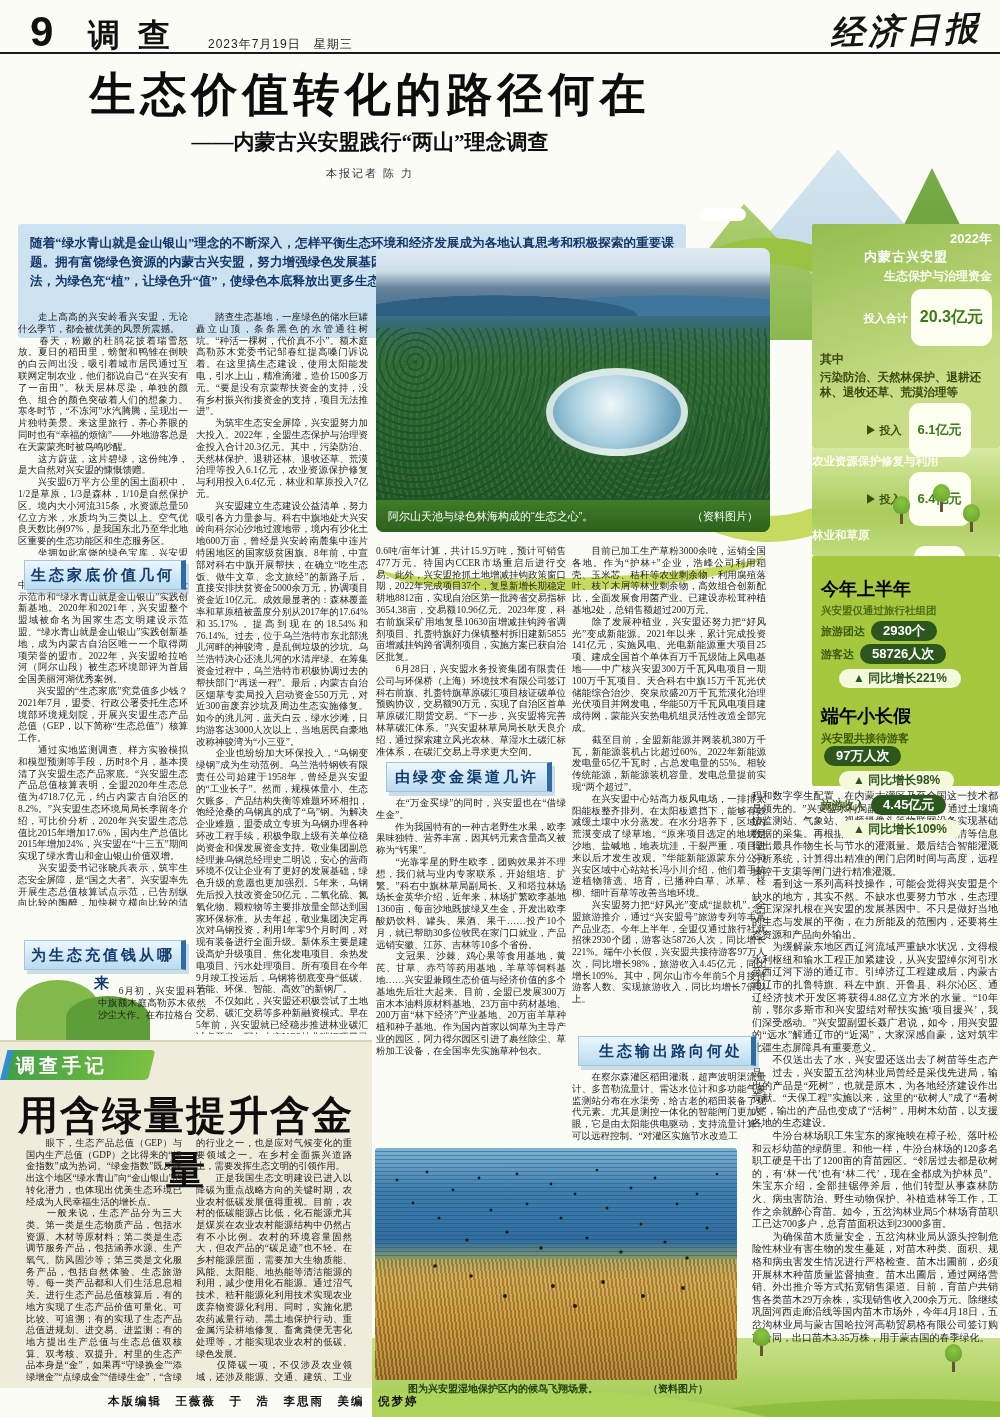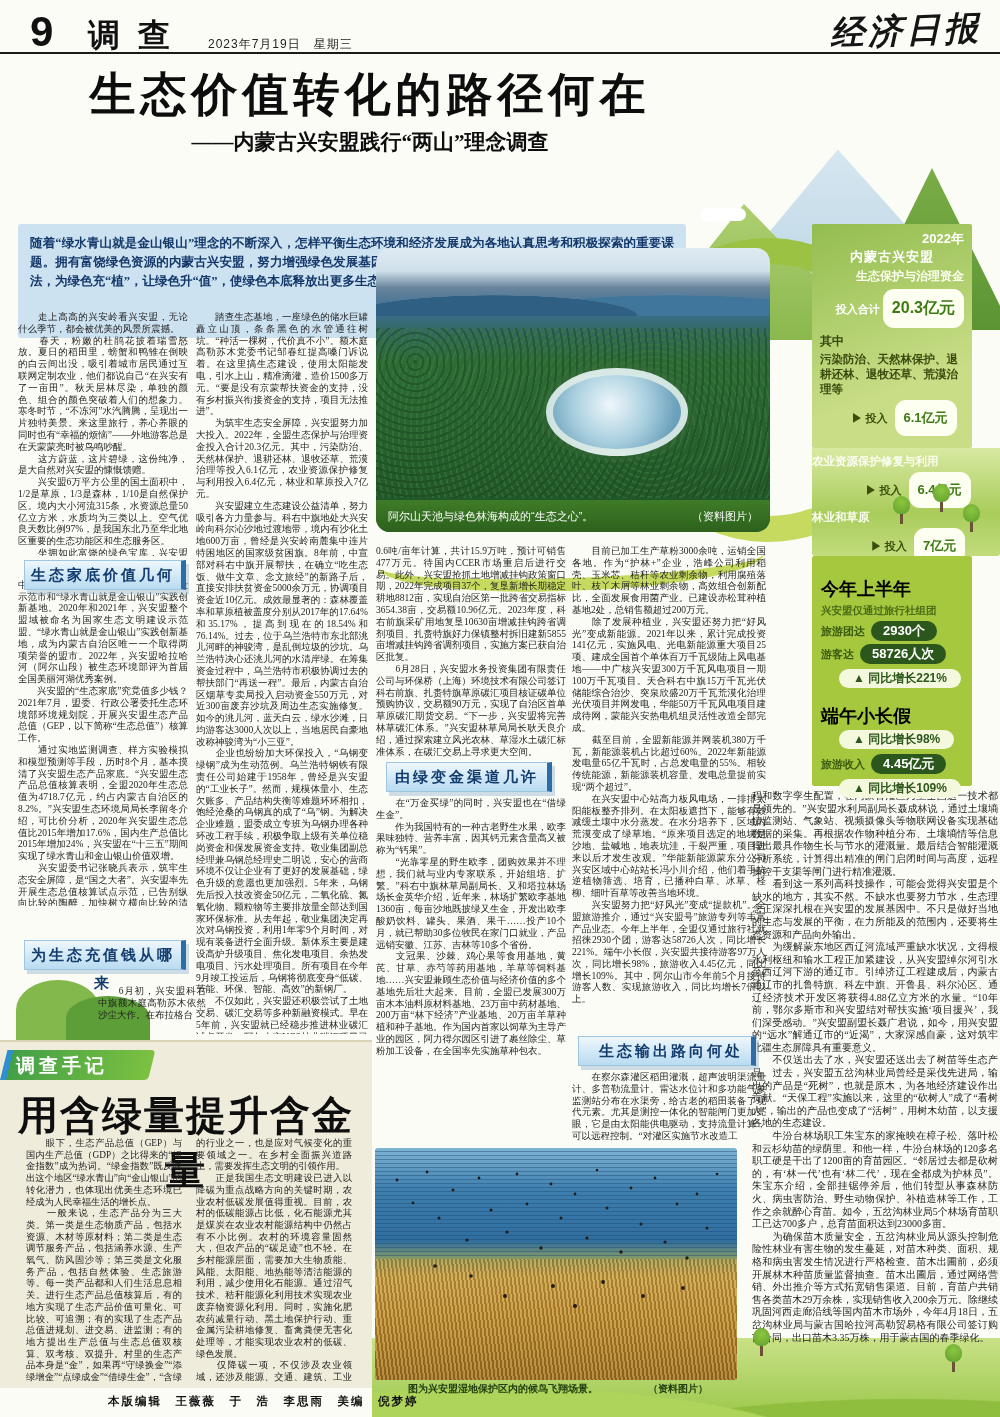--- a/index.html
+++ b/index.html
@@ -26,21 +26,21 @@
 
   
   .col{font-family:"Liberation Serif",serif;font-size:9.5px;line-height:11.8px;text-align:justify;
        color:#1d1d1d;overflow:hidden;white-space:pre-line;z-index:3;}
   .sec-head{height:28px;background:linear-gradient(180deg,#eef7fd,#b9dbf0);border:1px solid #9fc6e0;
         border-right:5px solid #2e6da4;color:#123c6e;font-weight:800;font-size:15px;text-align:center;
         line-height:28px;letter-spacing:3px;z-index:6;font-family:"Liberation Sans",sans-serif;
         box-shadow:3px 4px 0 rgba(120,160,195,.35);}
 
   
-  .photo1{left:376px;top:248px;width:394px;height:284px;z-index:5;border-radius:14px;overflow:hidden;
+  .photo1{left:376px;top:248px;width:394px;height:284px;z-index:5;border-radius:8px;overflow:hidden;
       background:linear-gradient(180deg,#dfeaf2 0%,#cfe0ea 8%,#68849c 14%,#3c6f93 22%,#33685c 30%,#2d6b35 40%,#275f2d 70%,#1f5126 100%);}
   .photo1 .ridge{position:absolute;left:0;top:34px;width:100%;height:34px;
       background:radial-gradient(ellipse 60% 100% at 30% 100%,#2f5f82 60%,transparent 61%),
                  radial-gradient(ellipse 70% 100% at 75% 100%,#40769b 60%,transparent 61%);}
   .photo1 .texture{position:absolute;left:0;top:80px;width:100%;height:170px;opacity:.5;
       background:repeating-radial-gradient(circle at 10% 20%, #1c4a21 0 2px, transparent 2px 7px),
                  repeating-radial-gradient(circle at 70% 60%, #3b7d3f 0 2px, transparent 2px 6px);}
   .lake{position:absolute;left:170px;top:120px;width:128px;height:74px;border-radius:50%;
       background:radial-gradient(circle at 45% 40%, #eef7fa, #a9cfdf 45%, #6aa0ba 80%);
       border:7px solid rgba(226,238,230,.85);box-shadow:0 0 0 6px rgba(60,110,60,.35);}
@@ -65,27 +65,27 @@
   .h2m2{left:66px;top:996px;width:84px;height:44px;background:#5e9e39;border-radius:60% 60% 0 0;}
   .tree{position:absolute;width:3px;height:12px;background:#6b5136;z-index:4;}
   .tree::before{content:"";position:absolute;left:-7px;top:-16px;width:17px;height:18px;
         background:radial-gradient(circle at 50% 35%,#8cc63f,#5f9e2e);border-radius:50% 50% 45% 45%;}
   .bighills{left:372px;top:1338px;width:628px;height:79px;z-index:2;overflow:hidden;
         background:radial-gradient(ellipse 90% 160% at 20% 160%, #aed45c 60%, transparent 61%),
                    radial-gradient(ellipse 100% 170% at 85% 180%, #8fbe3f 60%, transparent 61%),
                    linear-gradient(180deg,#c9e187,#9cc84c);}
 
   
-  .panel{left:812px;width:160px;z-index:4;box-sizing:border-box;font-family:"Liberation Sans",sans-serif;}
+  .panel{left:812px;width:188px;z-index:4;box-sizing:border-box;font-family:"Liberation Sans",sans-serif;}
   .panel1{top:224px;height:224px;background:linear-gradient(160deg,#93bd50,#c8dd86 70%);padding:6px 8px;border-radius:2px;}
   .ig-year{color:#fff;font-weight:800;font-size:13px;text-align:right;}
   .ig-region{color:#fff;font-weight:800;font-size:13px;text-align:center;letter-spacing:1px;}
   .ig-title{color:#fdfff0;font-weight:700;font-size:12px;text-align:right;margin-top:2px;}
   .ig-total{margin-top:4px;text-align:right;color:#fff;font-weight:700;font-size:11px;}
-  .pill{display:inline-block;background:#fdfff0;border-radius:11px;padding:9px 9px;color:#3c7a14;font-weight:800;}
+  .pill{display:inline-block;background:#fdfff0;border-radius:11px;padding:18px 9px;color:#3c7a14;font-weight:800;}
   .pill-big{font-size:16px;}
   .ig-among{color:#39490d;font-weight:800;font-size:12px;margin-top:5px;}
   .ig-cat{color:#39490d;font-weight:800;font-size:11.5px;line-height:15px;margin-top:2px;}
   .ig-cat.light{color:#fbfdf0;}
   .ig-row{margin:3px 0 2px 24px;color:#3d4d0c;font-weight:800;font-size:11px;text-align:center;}
   .ig-row .pill{font-size:13px;margin-left:4px;}
   .grass{left:812px;top:448px;width:188px;height:108px;z-index:3;border-radius:0 0 3px 3px;
         background:linear-gradient(180deg,#d8e9a2,#a9cc5b 60%,#c2dc7d);}
   .panel2{top:556px;height:230px;background:#a6c83e;padding:7px 9px;border-radius:2px;}
   .p2-period,.p2-holiday{color:#000000;font-weight:800;font-size:18px;margin-top:14px;}
@@ -135,20 +135,21 @@
   <div class="abs mt mt2"></div>
   <div class="abs mt mt3"></div>
   <div class="abs cloud" style="left:700px;top:208px;width:46px;height:13px;"></div>
   <div class="abs cloud" style="left:762px;top:248px;width:36px;height:11px;"></div>
   <div class="abs cloud" style="left:820px;top:246px;width:40px;height:12px;"></div>
   <div class="abs ring"></div>
   <div class="abs arc"></div>
 
   <div class="abs title">生态价值转化的路径何在</div>
   <div class="abs subtitle">——内蒙古兴安盟践行“两山”理念调查</div>
+  <div class="abs byline">本报记者  陈  力</div>
 
   <div class="abs intro">随着“绿水青山就是金山银山”理念的不断深入，怎样平衡生态环境和经济发展成为各地认真思考和积极探索的重要课题。拥有富饶绿色资源的内蒙古兴安盟，努力增强绿色发展基因，寻找量化生态价值、助力“两山”理念转化的实践方法，为绿色充“植”，让绿色升“值”，使绿色本底释放出更多生态红利，实现生态总值与生产总值双提高。</div>
 
   <div class="abs photo1">
     <div class="ridge"></div>
     <div class="texture"></div>
     <div class="lake"></div>
     <div class="capband">
       <span>阿尔山天池与绿色林海构成的“生态之心”。</span>
       <span>（资料图片）</span>
@@ -230,20 +231,24 @@
     <div class="p2-row">
       <span>旅游团达</span>
       <span class="pill-dark">2930个</span>
     </div>
     <div class="p2-row">
       <span>游客达</span>
       <span class="pill-dark">58726人次</span>
     </div>
     <div><span class="pill-light">▲  同比增长221%</span></div>
     <div class="p2-holiday">端午小长假</div>
+    <div class="p2-row">
+      <span>兴安盟共接待游客</span>
+      <span class="pill-dark">97万人次</span>
+    </div>
     <div><span class="pill-light">▲  同比增长98%</span></div>
     <div class="p2-row">
       <span>旅游收入</span>
       <span class="pill-dark">4.45亿元</span>
     </div>
     <div><span class="pill-light">▲  同比增长109%</span></div>
   </div>
 
   <div class="abs col" style="left:752px;top:790px;width:246px;height:592px;font-size:10px;line-height:12.6px;">程和数字孪生配置，在内蒙古灌区乃至全国这一技术都是领先的。”兴安盟水利局副局长聂成林说，通过土壤墒情监测站、气象站、视频摄像头等物联网设备实现基础数据的采集。再根据农作物种植分布、土壤墒情等信息得出最具作物生长与节水的灌溉量。最后结合智能灌溉分析系统，计算得出精准的闸门启闭时间与高度，远程操控干支渠等闸门进行精准灌溉。
 　　看到这一系列高科技操作，可能会觉得兴安盟是个缺水的地方，其实不然。不缺水也要努力节水，生态理念正深深扎根在兴安盟的发展基因中。不只是做好当地的生态与发展的平衡，在力所能及的范围内，还要将生态资源和产品向外输出。

